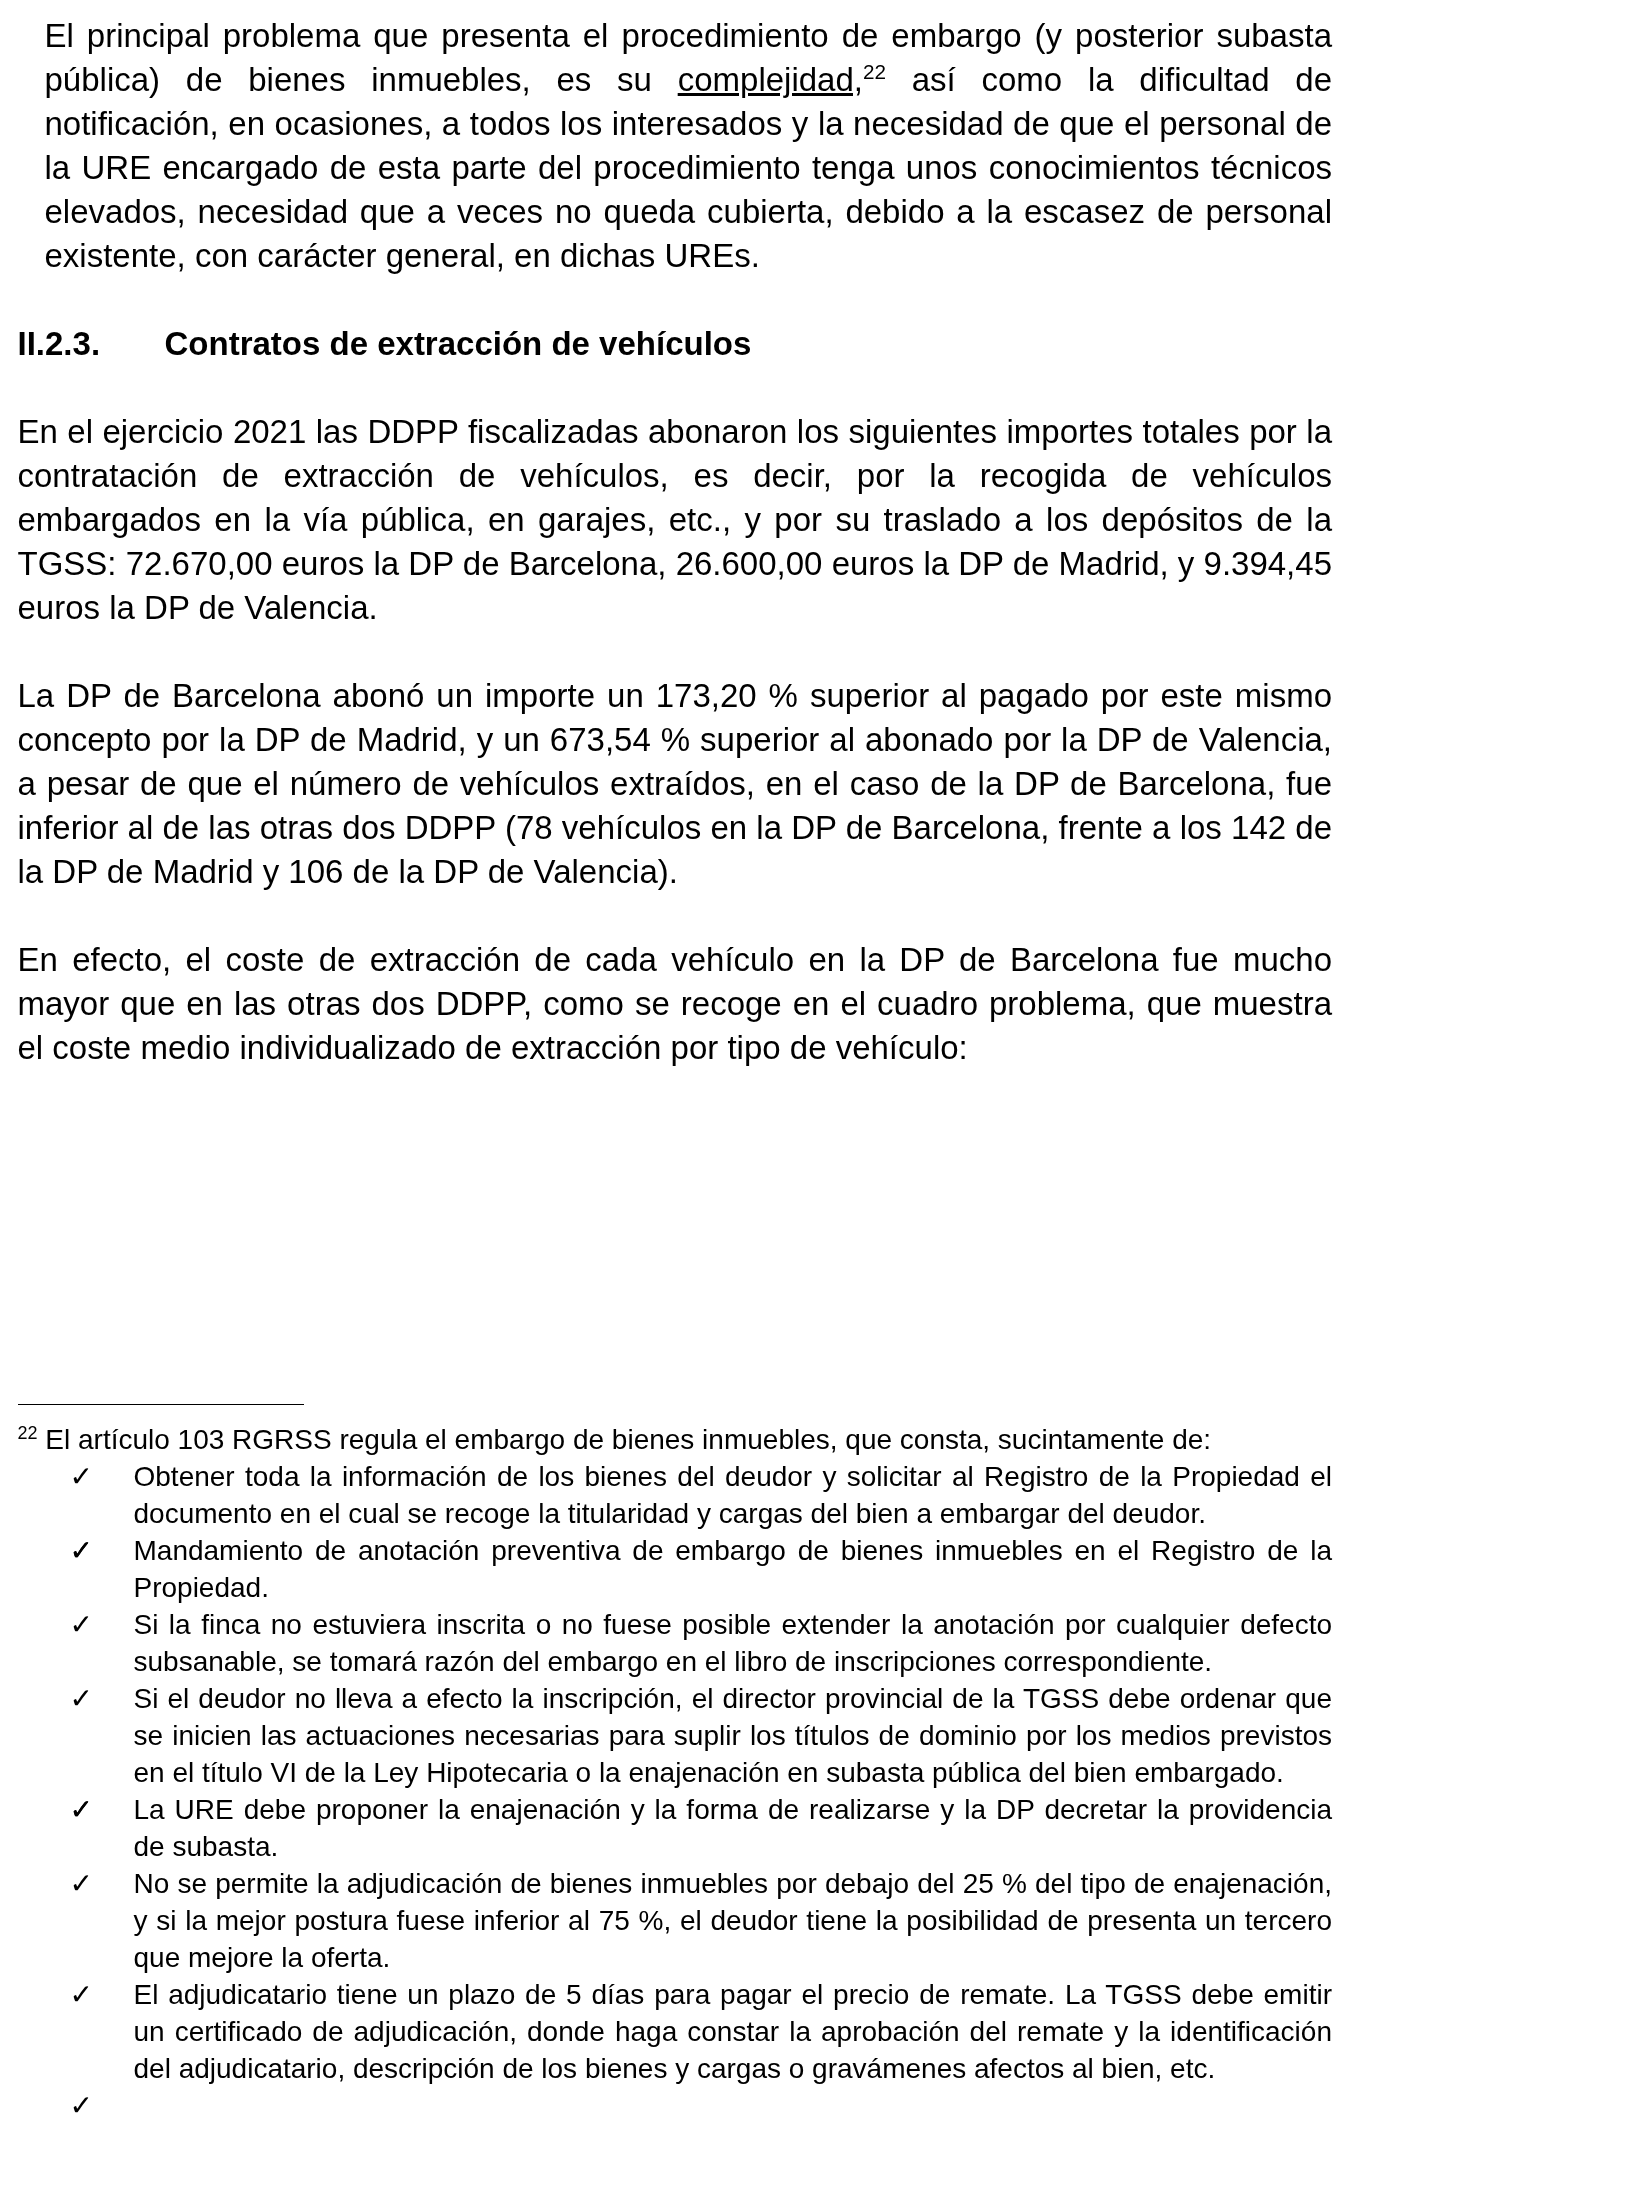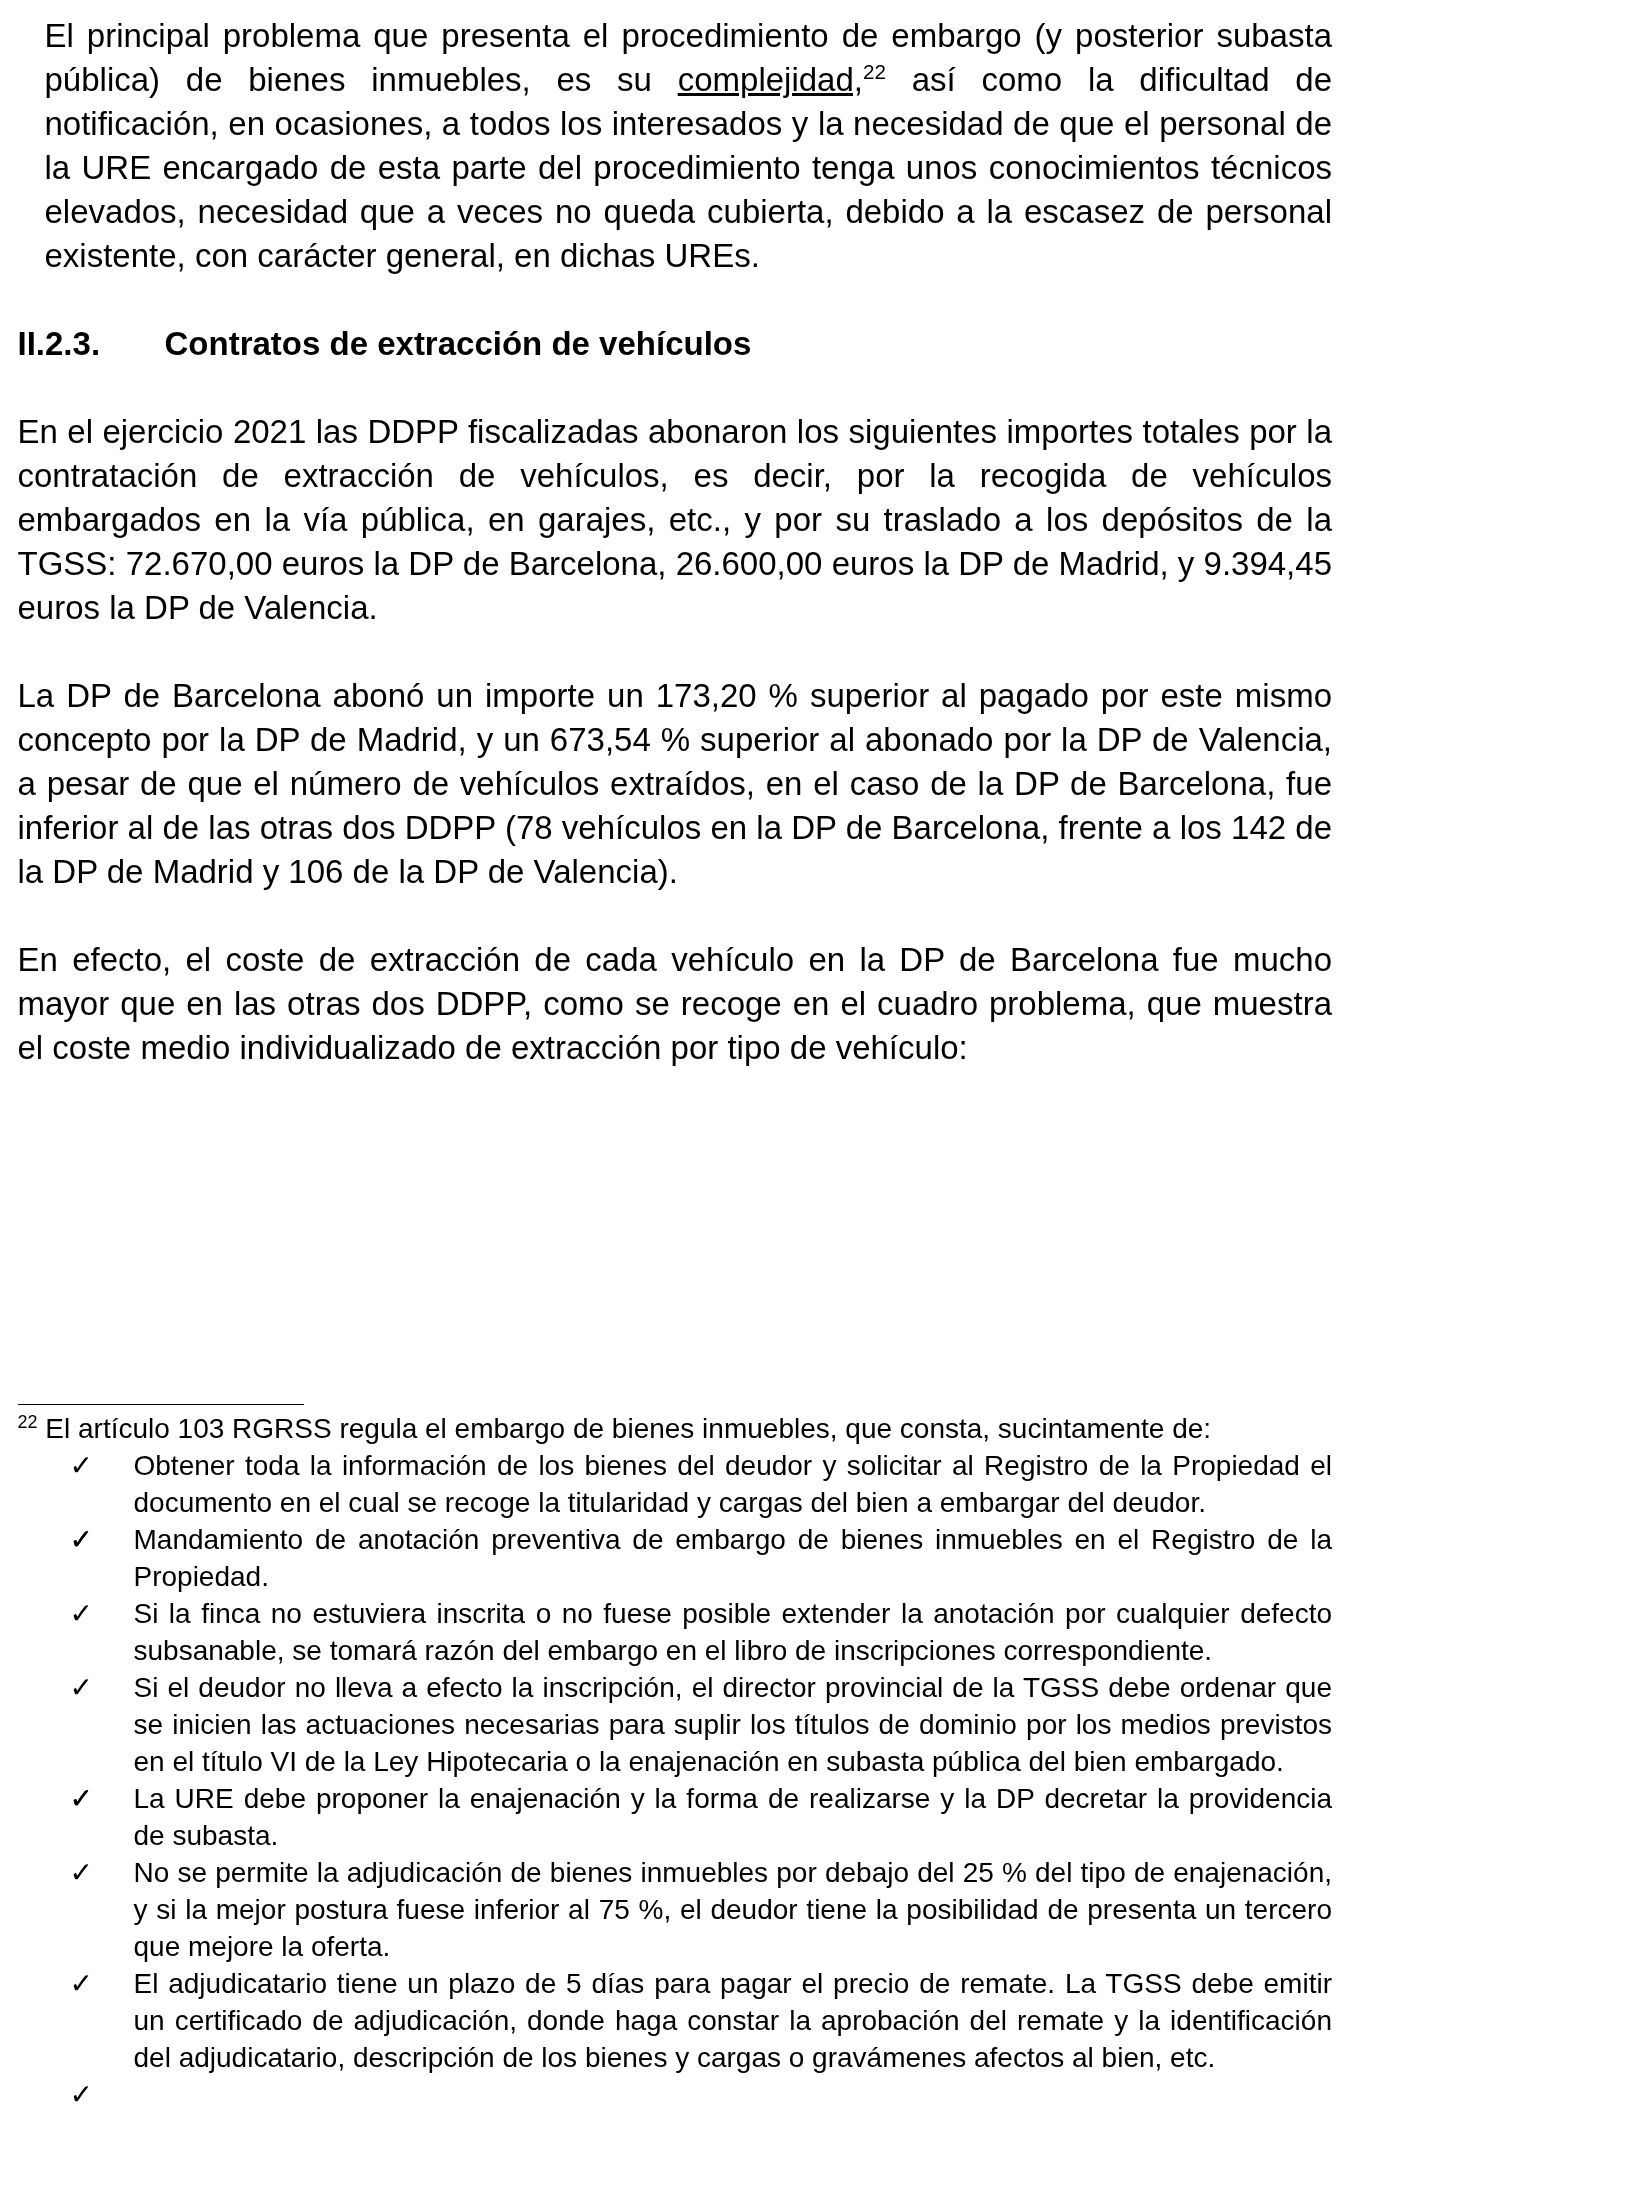--- a/index.html
+++ b/index.html
@@ -46,21 +46,21 @@
     vertical-align: super;
   }
   .footnote-sep {
     width: 286px;
     height: 0;
     border: none;
     border-top: 1.6px solid #000000;
     margin: 334px 0 0 0;
   }
   .footnote {
-    margin-top: 5px;
+    margin-top: 16px;
     font-size: 28px;
     line-height: 37px;
   }
   .fn-intro {
     margin: 0;
     text-align: justify;
   }
   .fn-intro sup.fn-ref {
     font-size: 18px;
   }

